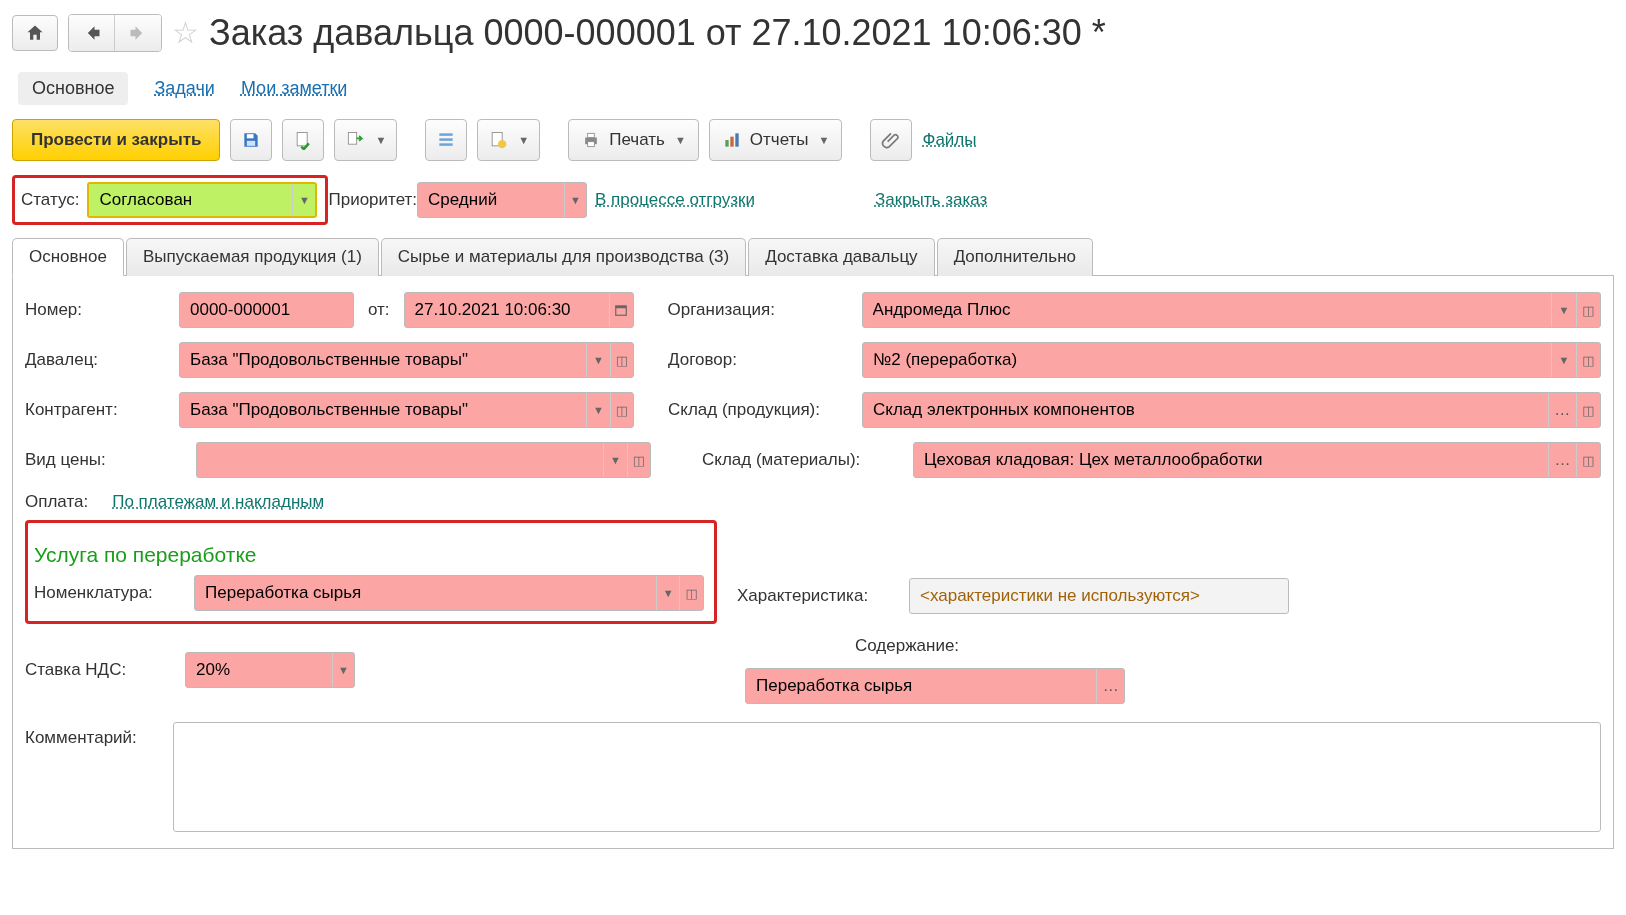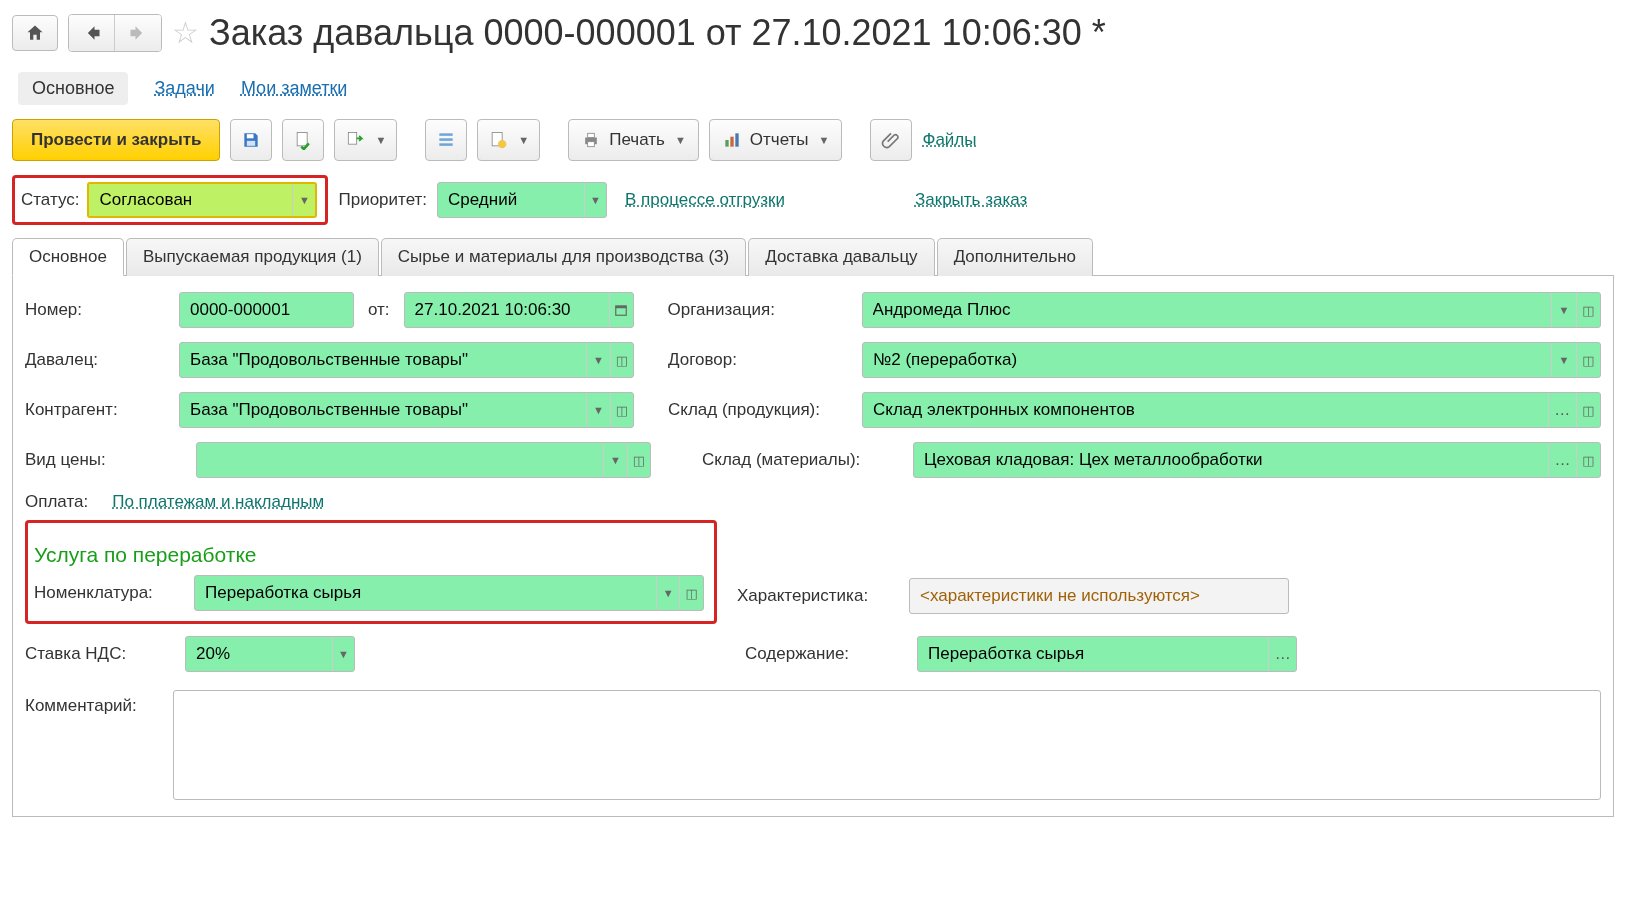--- a/index.html
+++ b/index.html
@@ -108,40 +108,40 @@
   .btn .caret { font-size: 11px; color: #666; margin-left: 2px; }
   .toolbar-sep { width: 8px; }
   .link {
     color: #0f766e;
     text-decoration: underline dotted;
     cursor: pointer;
   }
   .status-row {
     display: flex;
     align-items: center;
-    gap: 10px;
+    gap: 0;
     margin-bottom: 8px;
     padding: 4px 0;
     position: relative;
   }
   .red-box {
     border: 3px solid #d62424;
     border-radius: 4px;
     padding: 4px 8px 4px 6px;
     display: flex;
     align-items: center;
     gap: 8px;
   }
   .label { color: #333; }
   .combo {
     display: flex;
     align-items: center;
     border: 1px solid #bbb;
     border-radius: 3px;
-    background: #86efac;
+    background: #fca5a5;
     height: 36px;
   }
   .combo.yellow {
     border: 2px solid #e0b800;
     background: #bef264;
   }
   .combo input {
     border: none;
     outline: none;
     background: transparent;
@@ -452,21 +452,21 @@
   </div>
 
   <div style="display:flex; align-items:center; gap:20px; margin-top:12px;">
     <div class="row-flex">
       <span class="label" style="width:148px">Ставка НДС:</span>
       <div class="combo" style="width:170px">
         <input value="20%" style="">
         <div class="dd">▼</div>
       </div>
     </div>
-    <div class="row-flex" style="margin-left:370px;">
+    <div class="row-flex" style="margin-left:370px;flex-direction:column;">
       <span class="label" style="width:160px">Содержание:</span>
       <div class="combo" style="width:380px">
         <input value="Переработка сырья" style="">
         <div class="dots">…</div>
       </div>
     </div>
   </div>
 
   <div style="display:flex; gap:14px; margin-top:18px; align-items:flex-start;">
     <span class="label" style="width:148px; padding-top:6px">Комментарий:</span>

